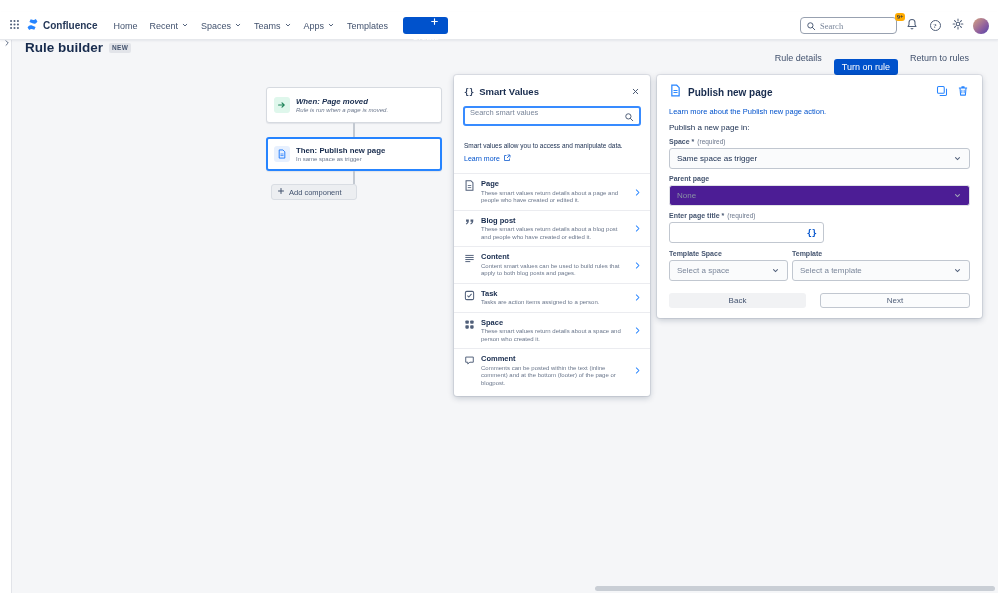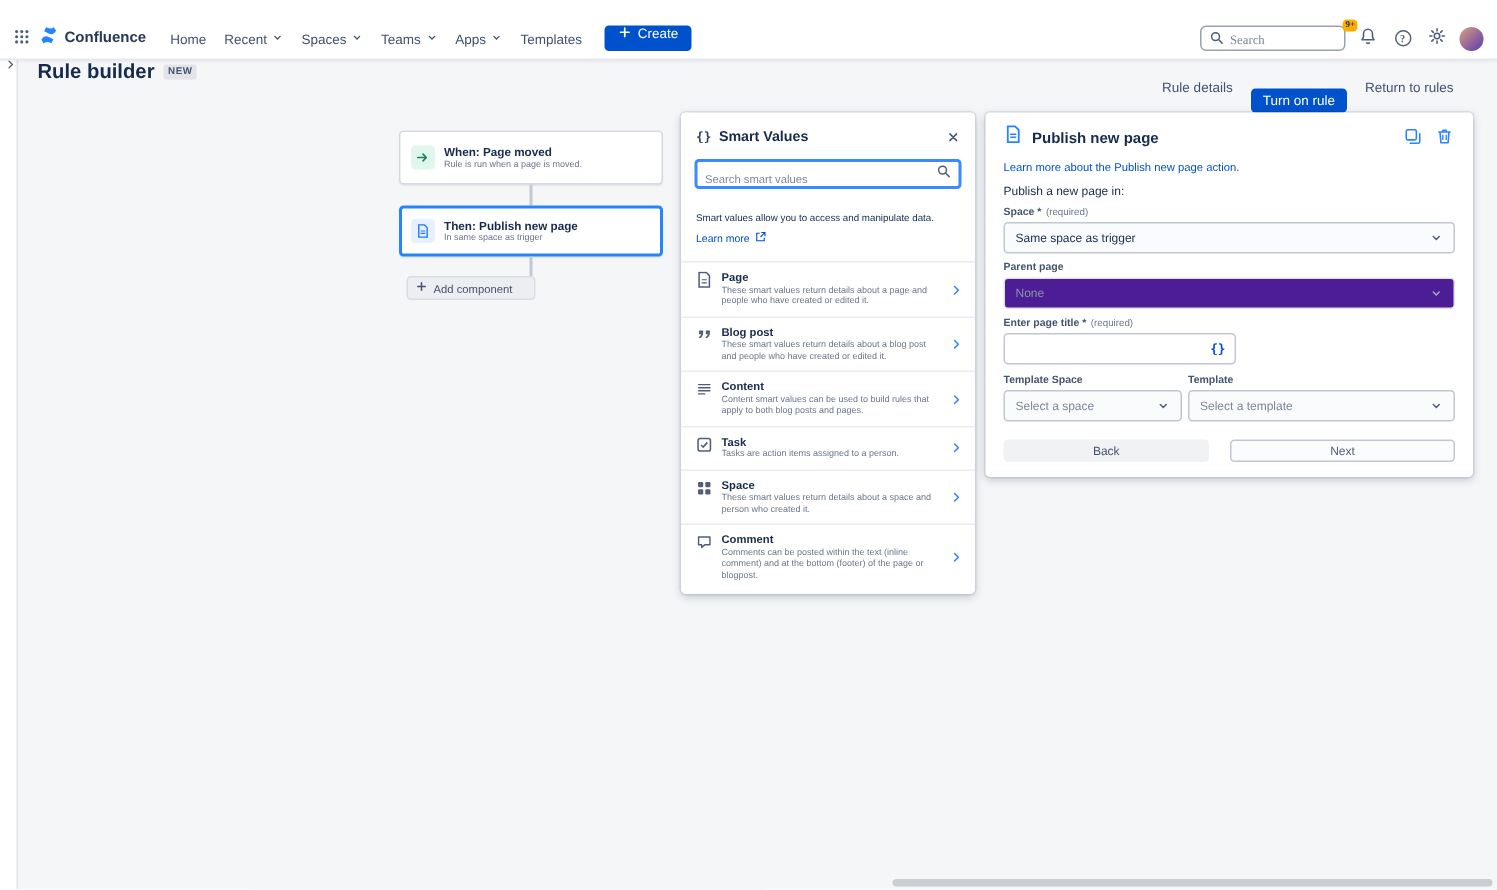--- a/index.html
+++ b/index.html
@@ -11,22 +11,22 @@
   
   .topnav { position:absolute; top:12px; left:0; right:0; height:28px; background:#fff; display:flex;
             align-items:center; padding:0 9px 0 6px; border-bottom:1px solid #E6E8EC;
             box-shadow:0 1px 2px rgba(9,30,66,.07); z-index:6; }
   .appgrid-btn { width:16px; height:16px; display:flex; align-items:center; justify-content:center; margin-right:4px; }
   .brand { display:flex; align-items:center; gap:4px; margin-right:10px; }
   .brand-name { font-size:10px; font-weight:700; color:#253858; }
   .nav-items { display:flex; align-items:flex-end; }
   .nav-item { display:flex; align-items:center; gap:3px; font-size:9px; font-weight:500; color:#42526E;
               padding:4px 6px; border-radius:3px; }
-  .create-btn { display:flex; align-items:flex-start; gap:4px; background:#0052CC; color:#fff; font-size:9px;
-                font-weight:500; height:17px; padding:0 9px; border-radius:3px; margin-left:9px; }
+  .create-btn { display:flex; align-items:flex-end; gap:4px; background:#0052CC; color:#fff; font-size:9px;
+                font-weight:500; height:17px; padding:0 9px; border-radius:3px; margin-left:9px;flex-direction:column; }
   .nav-right { margin-left:auto; display:flex; align-items:center; gap:7px;font-family:Liberation Serif, serif; }
   .searchbox { display:flex; align-items:center; gap:4px; width:97px; height:17px; border:1px solid #98A1B0;
                border-radius:4px; padding:0 5px; color:#505F79; background:#fff; }
   .searchbox input { border:none; outline:none; width:100%; font-size:8.5px; color:#172B4D; background:transparent; }
   .searchbox input::placeholder { color:#7A869A; }
   .nav-iconbtn { position:relative; display:flex; align-items:center; justify-content:center; width:16px; height:16px; }
   .badge { position:absolute; top:-5px; left:-9px; background:#FFAB00; color:#172B4D; font-size:6px; font-weight:700;
            padding:1px 2px; border-radius:3px; line-height:1; }
   .help-circle { width:11px; height:11px; border:1.3px solid #505F79; border-radius:50%; color:#505F79;
                  font-size:7px; font-weight:700; display:flex; align-items:center; justify-content:center; }
@@ -45,21 +45,21 @@
   .new-badge { font-size:6.5px; font-weight:700; color:#44546F; background:#E2E4E9; padding:1.5px 3px;
                border-radius:2px; letter-spacing:.4px; }
   .header-actions { position:absolute; top:12px; right:24px; display:flex; align-items:center; gap:7px; }
   .btn-subtle { font-size:9px; font-weight:500; color:#42526E; padding:3px 5px; border-radius:3px; }
   .btn-primary { font-size:9px; font-weight:500; color:#fff; background:#0052CC; padding:0 8px; height:16px;
                  border-radius:3px; display:flex; align-items:center;margin-top:19px; }
 
   
   .card { position:absolute; width:176px; background:#fff; border:1px solid #D6DAE0; border-radius:3px;
           display:flex; align-items:center; gap:6px; padding:0 7px; box-shadow:0 1px 1px rgba(9,30,66,.08); text-align:left; }
-  .card-when { left:254px; top:59px; height:36px; }
+  .card-when { left:254px; top:59px; height:36px;font-style:italic; }
   .card-then { left:254px; top:109px; height:34px; border:2px solid #2684FF; padding:0 6px; }
   .card-icon { width:16px; height:16px; border-radius:3px; display:flex; align-items:center; justify-content:center; flex:none; }
   .card-icon.green { background:#DFF7EC; }
   .card-icon.blue  { background:#E7F0FE; }
   .card-title { font-size:7.8px; font-weight:600; color:#172B4D; }
   .card-sub { font-size:6px; color:#6B778C; margin-top:1.5px; }
   .connector { position:absolute; left:341px; width:2px; background:#C3C9D1; }
   .conn1 { top:95px; height:14px; }
   .conn2 { top:143px; height:13px; }
   .add-btn { position:absolute; left:259px; top:156px; width:86px; height:16px; background:#ECEEF1;
@@ -67,21 +67,21 @@
              padding:0 5px; font-size:7.5px; font-weight:500; color:#42526E; }
 
   
   .sv-panel { position:absolute; left:442px; top:47px; width:196px; height:321px; background:#fff; border-radius:3px;
               box-shadow:0 0 0 1px rgba(9,30,66,.08), 0 2px 6px rgba(9,30,66,.22); overflow:hidden; z-index:4; }
   .sv-header { display:flex; align-items:center; gap:5px; padding:9px 10px 2px; }
   .sv-braces { font-size:8.5px; font-weight:700; color:#344563; font-family:"DejaVu Sans Mono",monospace; }
   .sv-title { font-size:9.5px; font-weight:700; color:#172B4D; }
   .sv-close { margin-left:auto; display:flex; }
   .sv-search { margin:5px 9px 16px; height:20px; border:2px solid #388BFF; border-radius:3px; display:flex;
-               align-items:flex-end; padding:0 5px; gap:4px; color:#505F79; }
+               align-items:flex-start; padding:0 5px; gap:4px; color:#505F79; }
   .sv-search input { flex:1; width:100%; border:none; outline:none; font-size:7.5px; color:#172B4D; }
   .sv-search input::placeholder { color:#7A869A; }
   .sv-intro { margin:16px 10px 0; font-size:6.5px; color:#172B4D; line-height:1.3; }
   .sv-learn { margin:4px 10px 0; font-size:7px; color:#0052CC; display:flex; align-items:center; gap:3px; }
   .sv-list { margin-top:10px; }
   .sv-item { display:flex; gap:6px; padding:5px 8px 5px 10px; border-top:1px solid #EBECF0;
              align-items:flex-start; width:100%; text-align:left; }
   .sv-item-icon { width:11px; height:11px; color:#505F79; flex:none; margin-top:1px; }
   .sv-item-icon svg { width:11px; height:11px; display:block; }
   .sv-item-body { flex:1; }

